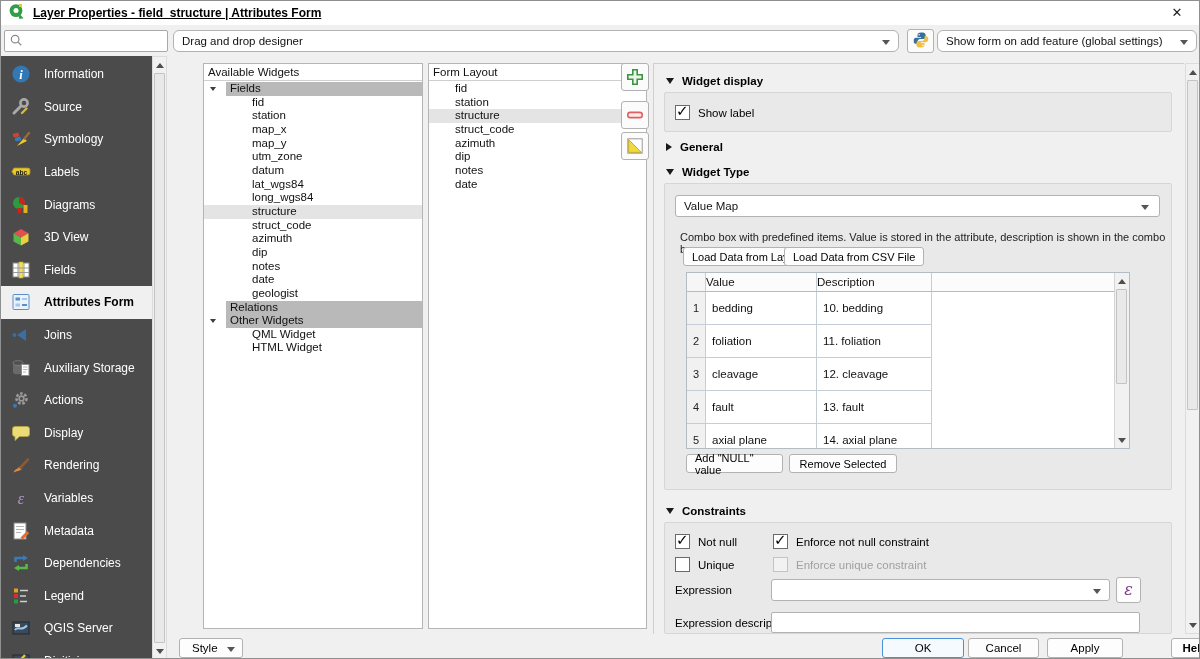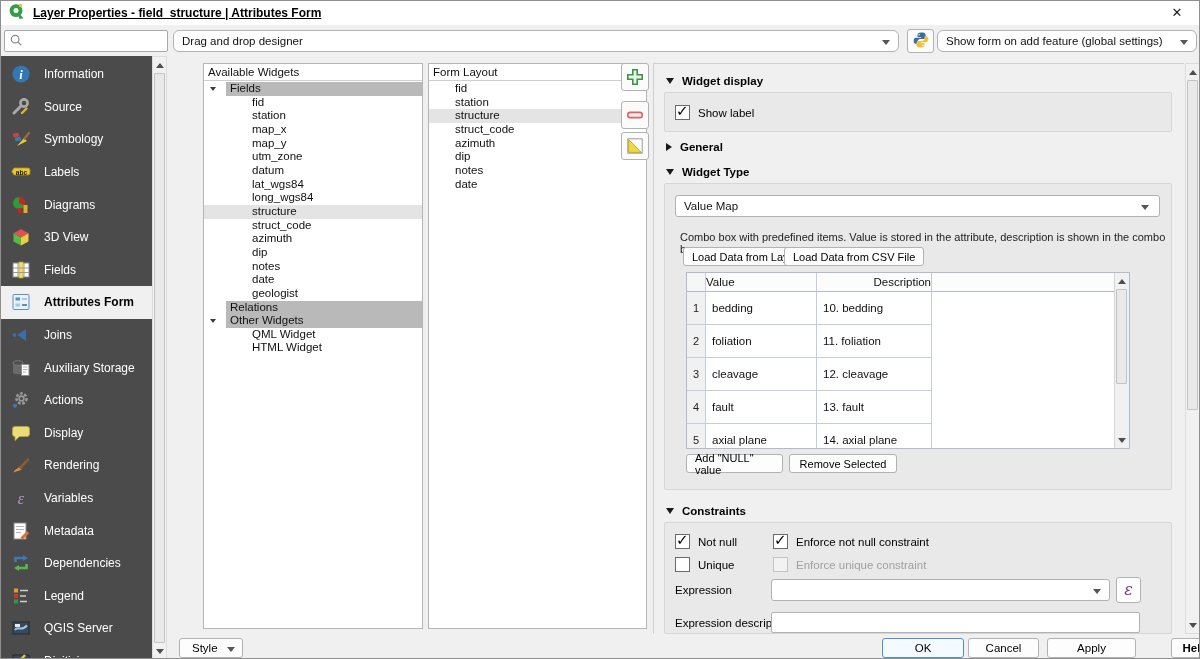--- a/index.html
+++ b/index.html
@@ -78,21 +78,21 @@
   .small-btn { position:absolute; height:19px; background:#fdfdfd; border:1px solid #b2b2b2; border-radius:3px;
     font-size:11px; display:flex; align-items:center; padding:0 8px; color:#000; }
   
   .vm-table { position:absolute; left:21px; top:88px; width:444px; height:177px; background:#fff;
     border:1px solid #b3bcc5; overflow:hidden; }
   .vm-header { position:absolute; left:0; top:0; right:15px; height:19px; background:#fcfcfc; border-bottom:1px solid #b3bcc5; }
   .vm-h-num { position:absolute; left:0; top:0; width:19px; height:18px; border-right:1px solid #c5ced6; background:#f6f6f6; }
   .vm-h-val { position:absolute; left:19px; top:0; width:111px; height:18px; border-right:1px solid #c5ced6;
     text-align:left; font-size:11.5px; line-height:18px; }
   .vm-h-desc { position:absolute; left:130px; top:0; width:115px; height:18px; border-right:1px solid #c5ced6;
-    text-align:right; font-size:11.5px; line-height:18px; }
+    text-align:left; font-size:11.5px; line-height:18px; }
   .vm-body { position:absolute; left:0; top:19px; right:15px; bottom:0; }
   .vm-row { position:relative; height:33px; }
   .vm-num { position:absolute; left:0; top:0; width:19px; height:33px; background:#f1f1f1;
     border-right:1px solid #c5ced6; border-bottom:1px solid #c5ced6; font-size:11px; text-align:center; line-height:33px; color:#222; }
   .vm-val { position:absolute; left:19px; top:0; width:111px; height:33px; border-right:1px solid #c5ced6;
     border-bottom:1px solid #c5ced6; font-size:11.5px; line-height:33px; padding-left:6px; }
   .vm-desc { position:absolute; left:130px; top:0; width:115px; height:33px; border-right:1px solid #c5ced6;
     border-bottom:1px solid #c5ced6; font-size:11.5px; line-height:33px; padding-left:6px; }
   
   .expr-combo { position:absolute; left:106px; top:56px; width:339px; height:22px; background:#fff;
@@ -103,21 +103,21 @@
     border:1px solid #b2b2b2; border-radius:3px; text-align:center; font-size:16px; line-height:24px;
     color:#7a3a8a; font-family:"DejaVu Serif",serif; font-style:italic; }
   .expr-desc-input { position:absolute; left:106px; top:89px; width:369px; height:21px; background:#fff;
     border:1px solid #b2b2b2; border-radius:2px; font-size:11.5px; padding:0 5px; outline:none; }
   .fieldlabel { position:absolute; font-size:11.5px; color:#000; }
   
   .footer-btn { position:absolute; top:637px; height:20px; background:#fdfdfd; border:1px solid #b2b2b2;
     border-radius:3px; font-size:11.5px; display:flex; align-items:center; justify-content:center; color:#000; }
   .btn-ok { left:881px; width:82px; border-color:#4a90d9; background:#f5faff; }
   .btn-cancel { left:967px; width:71px; }
-  .btn-apply { left:1046px; width:89px; }
+  .btn-apply { left:1046px; width:76px; }
   .btn-help { left:1170px; width:48px;font-weight:bold; }
   .btn-style { left:178px; width:64px; justify-content:flex-start; padding-left:12px; }
   .btn-style .arr { position:absolute; right:7px; top:8px; width:0; height:0;
     border-left:4px solid transparent; border-right:4px solid transparent; border-top:5px solid #555; }
 </style>
 </head>
 <body>
 
 <div class="window">
 

